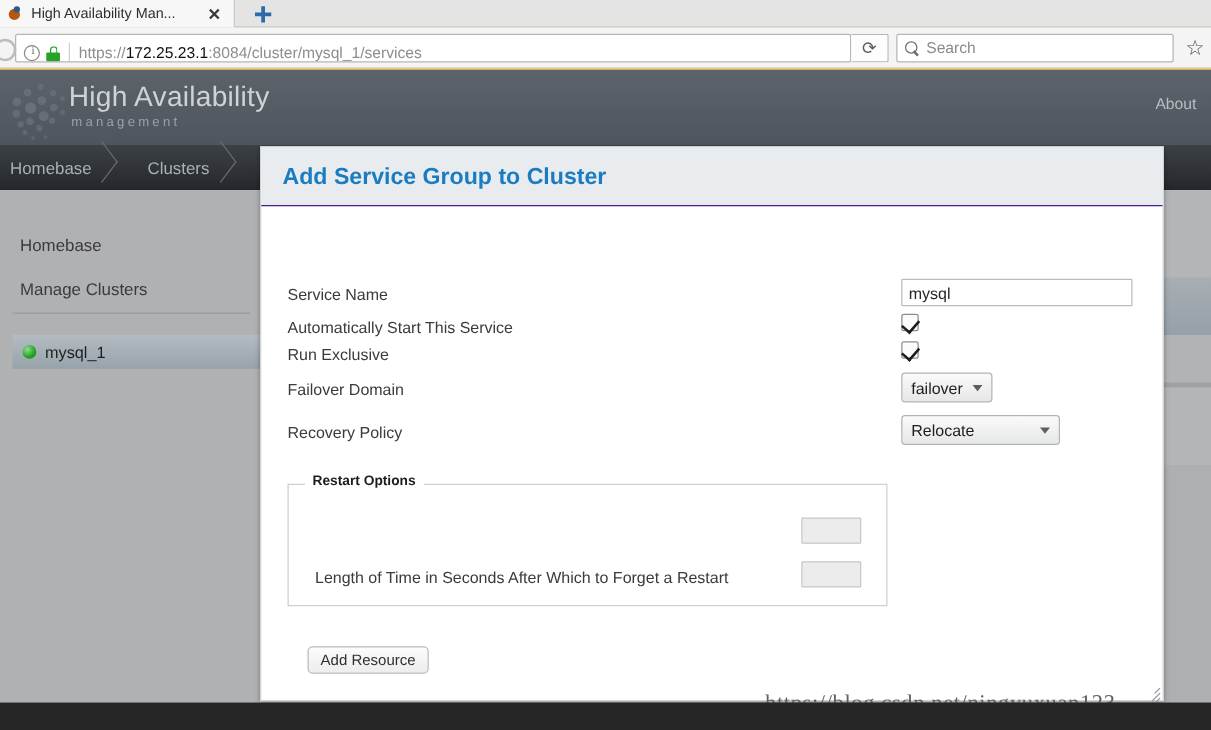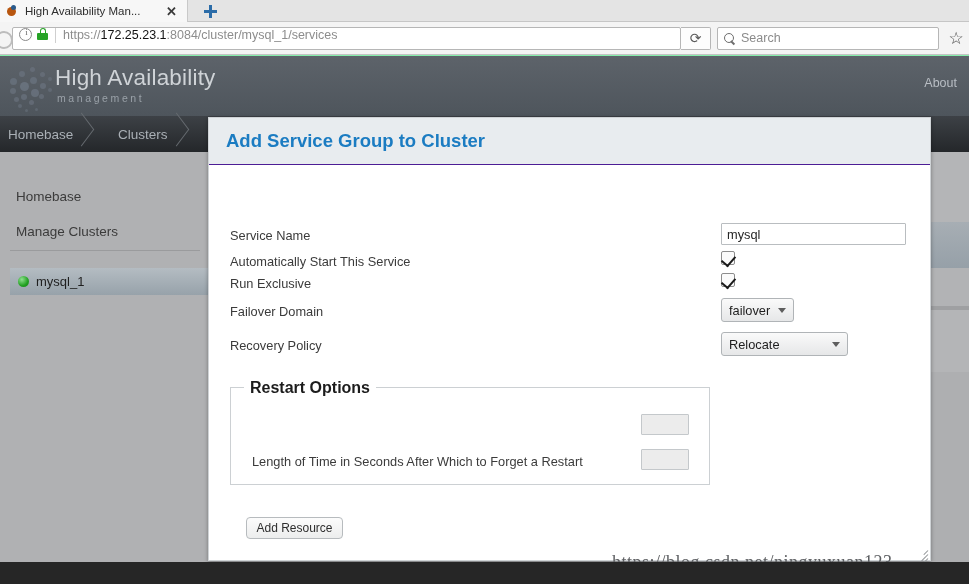--- a/index.html
+++ b/index.html
@@ -2,21 +2,21 @@
 <html><head>
 <meta charset="utf-8">
 <style>
   * { box-sizing: border-box; margin: 0; padding: 0; }
   html, body {
     width: 969px; height: 584px;
     font-family: "Liberation Sans", sans-serif;
     background: #fff;
     overflow: hidden;
   }
-  #screen { position: relative; width: 969px; height: 416px; background:#86efac;border-radius:8px; }
+  #screen { position: relative; width: 969px; height: 416px; background:#eab308;border-radius:8px; }
 
   
   .tabbar {
     position:absolute; left:0; top:0; width:969px; height:22px;
     background:#e4e4e4;
     border-bottom:1px solid #c6c6c6;
   }
   .tab-active {
     position:absolute; left:0; top:0; width:188px; height:22px;
     background:#f7f7f7;
@@ -66,21 +66,21 @@
     position:relative;
   }
   .navback:after{
     content:""; position:absolute; left:1px; top:5px;
     width:14px; height:14px; border:2px solid #bcbcbc;
     border-radius:50%;
   }
   .urlbar {
     flex:1; height:23px; margin:0 6px 0 4px;
     background:#fff; border:1px solid #b6b6b6; border-radius:2px;
-    display:flex; align-items:flex-start; padding:0 4px;
+    display:flex; align-items:flex-end; padding:0 4px;
   }
   .info-icon {
     width:13px; height:13px; border:1.3px solid #8a8a8a; border-radius:50%;
     flex:0 0 13px; margin:0 5px 0 2px; position:relative;
   }
   .info-icon:after{
     content:"i"; position:absolute; left:0; top:-2px; width:13px;
     text-align:center; font-size:9px; color:#6d6d6d;
     font-family:"Liberation Serif", serif;
   }
@@ -258,21 +258,21 @@
     border-right:4.5px solid transparent; border-top:5px solid #5e5e5e;
     margin-left:7px;
   }
 
   .fieldset {
     position:absolute; left:21px; top:222px; width:480px; height:98px;
     border:1px solid #ccd0d3; background:#fff;
   }
   .legend {
     position:absolute; left:13px; top:-9px; background:#fff;
-    padding:0 6px; font-size:16px; font-weight:bold; color:#1c1c1c;
+    padding:0 6px; font-size:11px; font-weight:bold; color:#1c1c1c;
   }
   .fs-label {
     position:absolute; left:21px; font-size:12.8px; color:#3b3b3b;
   }
   .fs-input {
     position:absolute; left:410px; width:48px; height:21px;
     border:1px solid #c4c8cb; background:#ececec; border-radius:1px;
   }
 
   .btn-plain {

